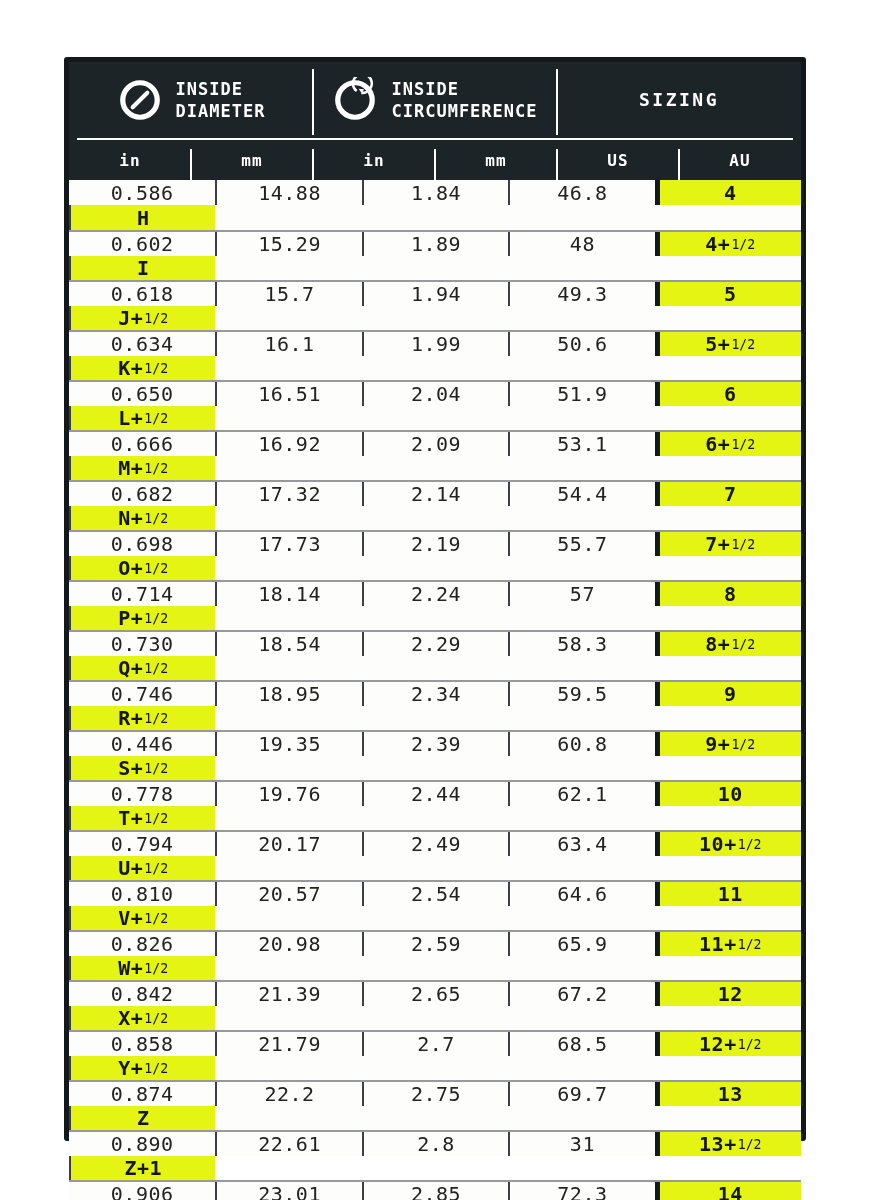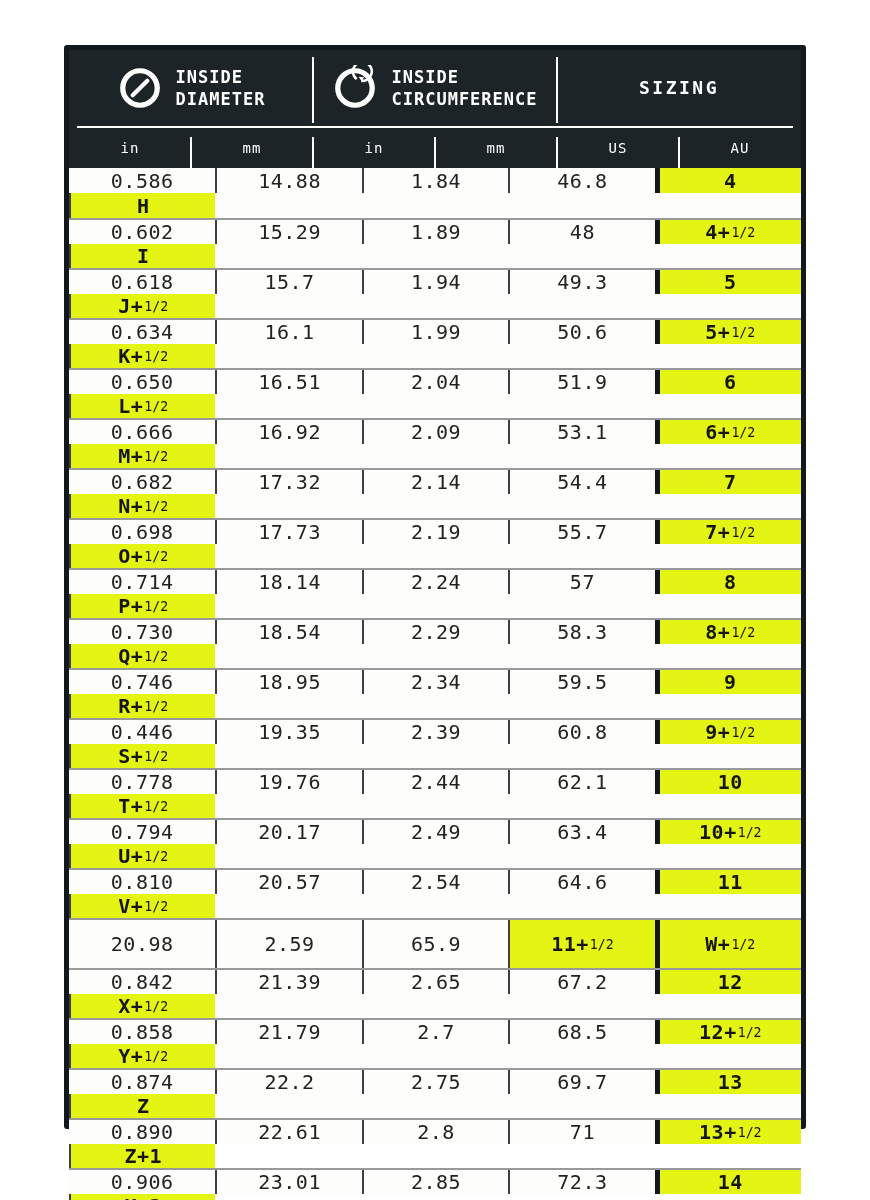--- a/index.html
+++ b/index.html
@@ -3,39 +3,39 @@
 <meta charset="utf-8">
 <style>
   :root{
     --header-bg:#1c2428; --header-text:#ffffff; --body-bg:#fdfdfb; --body-text:#222222;
     --highlight-bg:#e4f513; --border-outer:#12181b; --row-line:#97999b; --col-line:#3d4042;
   }
   *{margin:0;padding:0;box-sizing:border-box;}
   html,body{width:870px;height:1200px;background:#ffffff;overflow:hidden;
     font-family:"DejaVu Sans Mono","Liberation Mono",monospace;}
   .chart-container{
-    position:absolute;left:64px;top:45px;width:742px;height:1084px;
+    position:absolute;left:64px;top:57px;width:742px;height:1084px;
     border:5px solid var(--border-outer);border-radius:3px;background:var(--body-bg);
     display:flex;flex-direction:column;
   }
   
   .thead{background:var(--header-bg);color:var(--header-text);flex:0 0 118px;
     display:flex;flex-direction:column;}
   .group-row{flex:0 0 76px;display:grid;grid-template-columns:repeat(3,1fr);}
   .group{display:flex;align-items:center;justify-content:center;gap:13px;position:relative;}
   .group:not(:first-child)::before{content:"";position:absolute;left:-1px;top:7px;bottom:3px;
     width:2px;background:#fff;}
   .group-icon{width:46px;height:46px;flex:0 0 auto;}
   .group-label{display:flex;flex-direction:column;font-weight:bold;font-size:17px;
     letter-spacing:1px;line-height:1.3;}
   .group.single .group-label{font-size:18px;letter-spacing:2.5px;}
   .header-rule{height:2px;background:#fff;margin:0 8px;flex:0 0 2px;}
   .sub-row{flex:1;display:grid;grid-template-columns:repeat(6,1fr);}
   .sub-cell{display:flex;align-items:center;justify-content:center;position:relative;
-    font-weight:normal;font-size:14px;letter-spacing:1px;}
+    font-weight:bold;font-size:16px;letter-spacing:1px;}
   .sub-cell:not(:first-child)::before{content:"";position:absolute;left:-1px;top:9px;bottom:0;
     width:2px;background:#fff;}
   
   .tbody{flex:1;display:grid;grid-auto-rows:1fr;}
   .trow{display:grid;grid-template-columns:repeat(5,1fr);}
   .trow + .trow{border-top:2px solid var(--row-line);text-align:center;}
   .tcell{display:flex;align-items:center;justify-content:center;
     background:var(--body-bg);color:var(--body-text);font-size:20px;letter-spacing:0.5px;}
   .tcell + .tcell{border-left:2px solid var(--col-line);}
   .tcell:nth-child(5){border-left:5px solid var(--border-outer);}
@@ -208,20 +208,21 @@
       </div>
       <div class="trow">
         <div class="tcell">0.810</div>
         <div class="tcell">20.57</div>
         <div class="tcell">2.54</div>
         <div class="tcell">64.6</div>
         <div class="tcell hl">11</div>
         <div class="tcell hl">V+<span class="frac">1/2</span></div>
       </div>
       <div class="trow">
+        <div class="tcell">0.826</div>
         <div class="tcell">20.98</div>
         <div class="tcell">2.59</div>
         <div class="tcell">65.9</div>
         <div class="tcell hl">11+<span class="frac">1/2</span></div>
         <div class="tcell hl">W+<span class="frac">1/2</span></div>
       </div>
       <div class="trow">
         <div class="tcell">0.842</div>
         <div class="tcell">21.39</div>
         <div class="tcell">2.65</div>
@@ -242,21 +243,21 @@
         <div class="tcell">22.2</div>
         <div class="tcell">2.75</div>
         <div class="tcell">69.7</div>
         <div class="tcell hl">13</div>
         <div class="tcell hl">Z</div>
       </div>
       <div class="trow">
         <div class="tcell">0.890</div>
         <div class="tcell">22.61</div>
         <div class="tcell">2.8</div>
-        <div class="tcell">71</div>
+        <div class="tcell">31</div>
         <div class="tcell hl">13+<span class="frac">1/2</span></div>
         <div class="tcell hl">Z+1</div>
       </div>
       <div class="trow">
         <div class="tcell">0.906</div>
         <div class="tcell">23.01</div>
         <div class="tcell">2.85</div>
         <div class="tcell">72.3</div>
         <div class="tcell hl">14</div>
         <div class="tcell hl">K+3</div>

